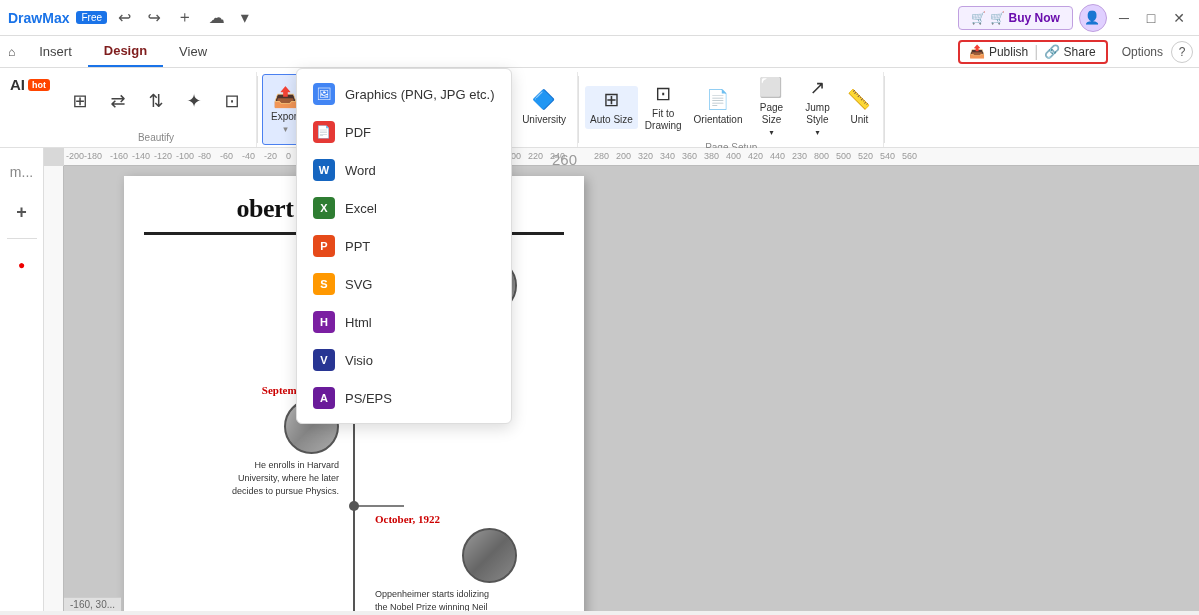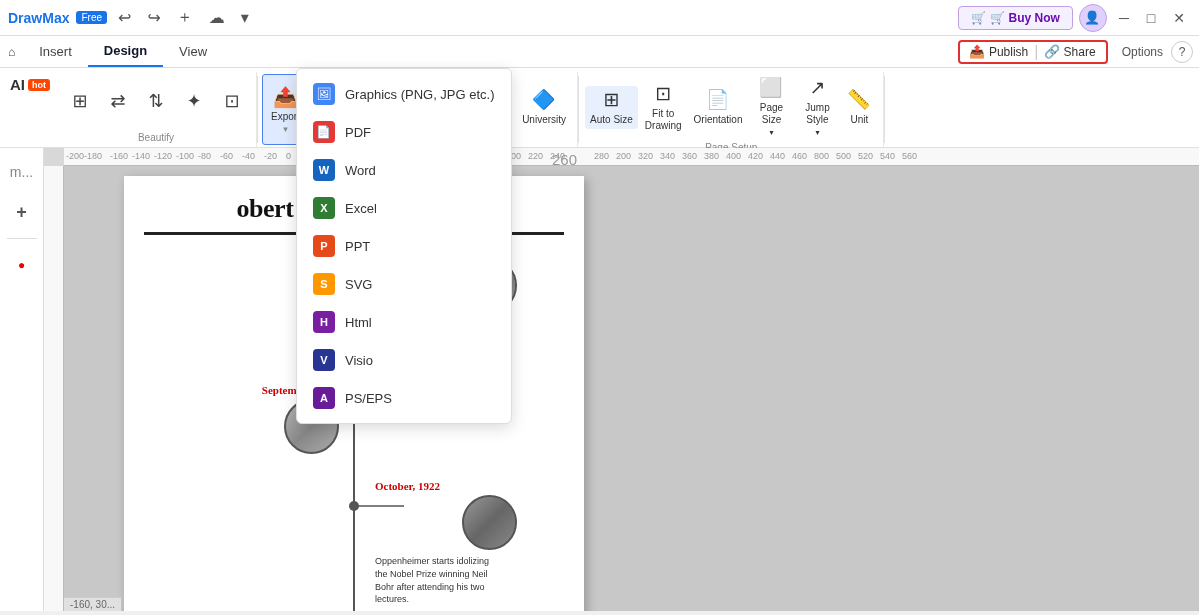--- a/index.html
+++ b/index.html
@@ -36,21 +36,21 @@
     }
 
     
     .ribbon-tabs {
       display: flex; align-items: center; background: #fff; border-bottom: 1px solid #ddd; height: 32px; padding: 0 0;
     }
     .ribbon-tab {
       padding: 6px 16px; font-size: 13px; cursor: pointer; color: #444; background: none; border: none; height: 100%; position: relative;
     }
     .ribbon-tab.active {
-      color: #0f172a; border-bottom: 2px solid #1a73e8; font-weight: 600;
+      color: #7f1d1d; border-bottom: 2px solid #1a73e8; font-weight: 600;
     }
 
     
     .ribbon {
       display: flex; align-items: stretch; background: #fff; border-bottom: 1px solid #e0e0e0; height: 80px; padding: 4px 4px 0 4px; gap: 0; position: relative;
     }
     .ribbon-group {
       display: flex; flex-direction: column; align-items: center; border-right: 1px solid #e8e8e8; padding: 2px 6px; min-width: 60px; position: relative;
     }
     .ribbon-group-btns {
@@ -312,21 +312,21 @@
       <span style="position:absolute;left:488px;font-size:15px;color:#999;top:3px;">260</span>
       <span style="position:absolute;left:530px;font-size:9px;color:#999;top:3px;">280</span>
       <span style="position:absolute;left:552px;font-size:9px;color:#999;top:3px;">200</span>
       <span style="position:absolute;left:574px;font-size:9px;color:#999;top:3px;">320</span>
       <span style="position:absolute;left:596px;font-size:9px;color:#999;top:3px;">340</span>
       <span style="position:absolute;left:618px;font-size:9px;color:#999;top:3px;">360</span>
       <span style="position:absolute;left:640px;font-size:9px;color:#999;top:3px;">380</span>
       <span style="position:absolute;left:662px;font-size:9px;color:#999;top:3px;">400</span>
       <span style="position:absolute;left:684px;font-size:9px;color:#999;top:3px;">420</span>
       <span style="position:absolute;left:706px;font-size:9px;color:#999;top:3px;">440</span>
-      <span style="position:absolute;left:728px;font-size:9px;color:#999;top:3px;">460</span>
+      <span style="position:absolute;left:728px;font-size:9px;color:#999;top:3px;">230</span>
       <span style="position:absolute;left:750px;font-size:9px;color:#999;top:3px;">800</span>
       <span style="position:absolute;left:772px;font-size:9px;color:#999;top:3px;">500</span>
       <span style="position:absolute;left:794px;font-size:9px;color:#999;top:3px;">520</span>
       <span style="position:absolute;left:816px;font-size:9px;color:#999;top:3px;">540</span>
       <span style="position:absolute;left:838px;font-size:9px;color:#999;top:3px;">560</span>
     </div>
 
     <div class="v-ruler" style="position:absolute;top:18px;left:0;width:20px;bottom:0;background:#f8f8f8;border-right:1px solid #bbb;overflow:hidden;">
     </div>
 
@@ -355,20 +355,21 @@
             </div>
           </div>
 
           <div style="display:flex;align-items:flex-start;position:relative;min-height:80px;margin-bottom:6px;">
             <div style="width:50%;padding-right:14px;display:flex;flex-direction:column;align-items:flex-end;position:relative;z-index:2;">
               <div style="color:#cc0000;font-weight:bold;font-size:11px;font-family:Georgia,serif;margin-bottom:3px;">September, 1922</div>
 
               <div style="width:55px;height:55px;border-radius:50%;background:#888;border:2px solid #555;margin-bottom:5px;overflow:hidden;display:flex;align-items:center;justify-content:center;">
                 <div style="width:100%;height:100%;background:linear-gradient(135deg,#bbb 0%,#888 50%,#aaa 100%);border-radius:50%;"></div>
               </div>
+              <div style="font-size:9px;color:#333;line-height:1.4;max-width:120px;text-align:right;">He enrolls in Harvard University, where he later decides to pursue Physics.</div>
             </div>
             <div style="width:2px;background:#555;z-index:2;"></div>
             <div style="width:50%;padding-left:20px;"></div>
           </div>
 
           <div style="display:flex;align-items:flex-start;position:relative;min-height:80px;margin-bottom:6px;">
             <div style="width:50%;padding-right:20px;"></div>
             <div style="width:2px;background:#555;z-index:2;"></div>
             <div style="width:50%;padding-left:20px;display:flex;flex-direction:column;align-items:flex-start;position:relative;z-index:2;">
               <div style="color:#cc0000;font-weight:bold;font-size:11px;font-family:Georgia,serif;margin-bottom:3px;">October, 1922</div>

